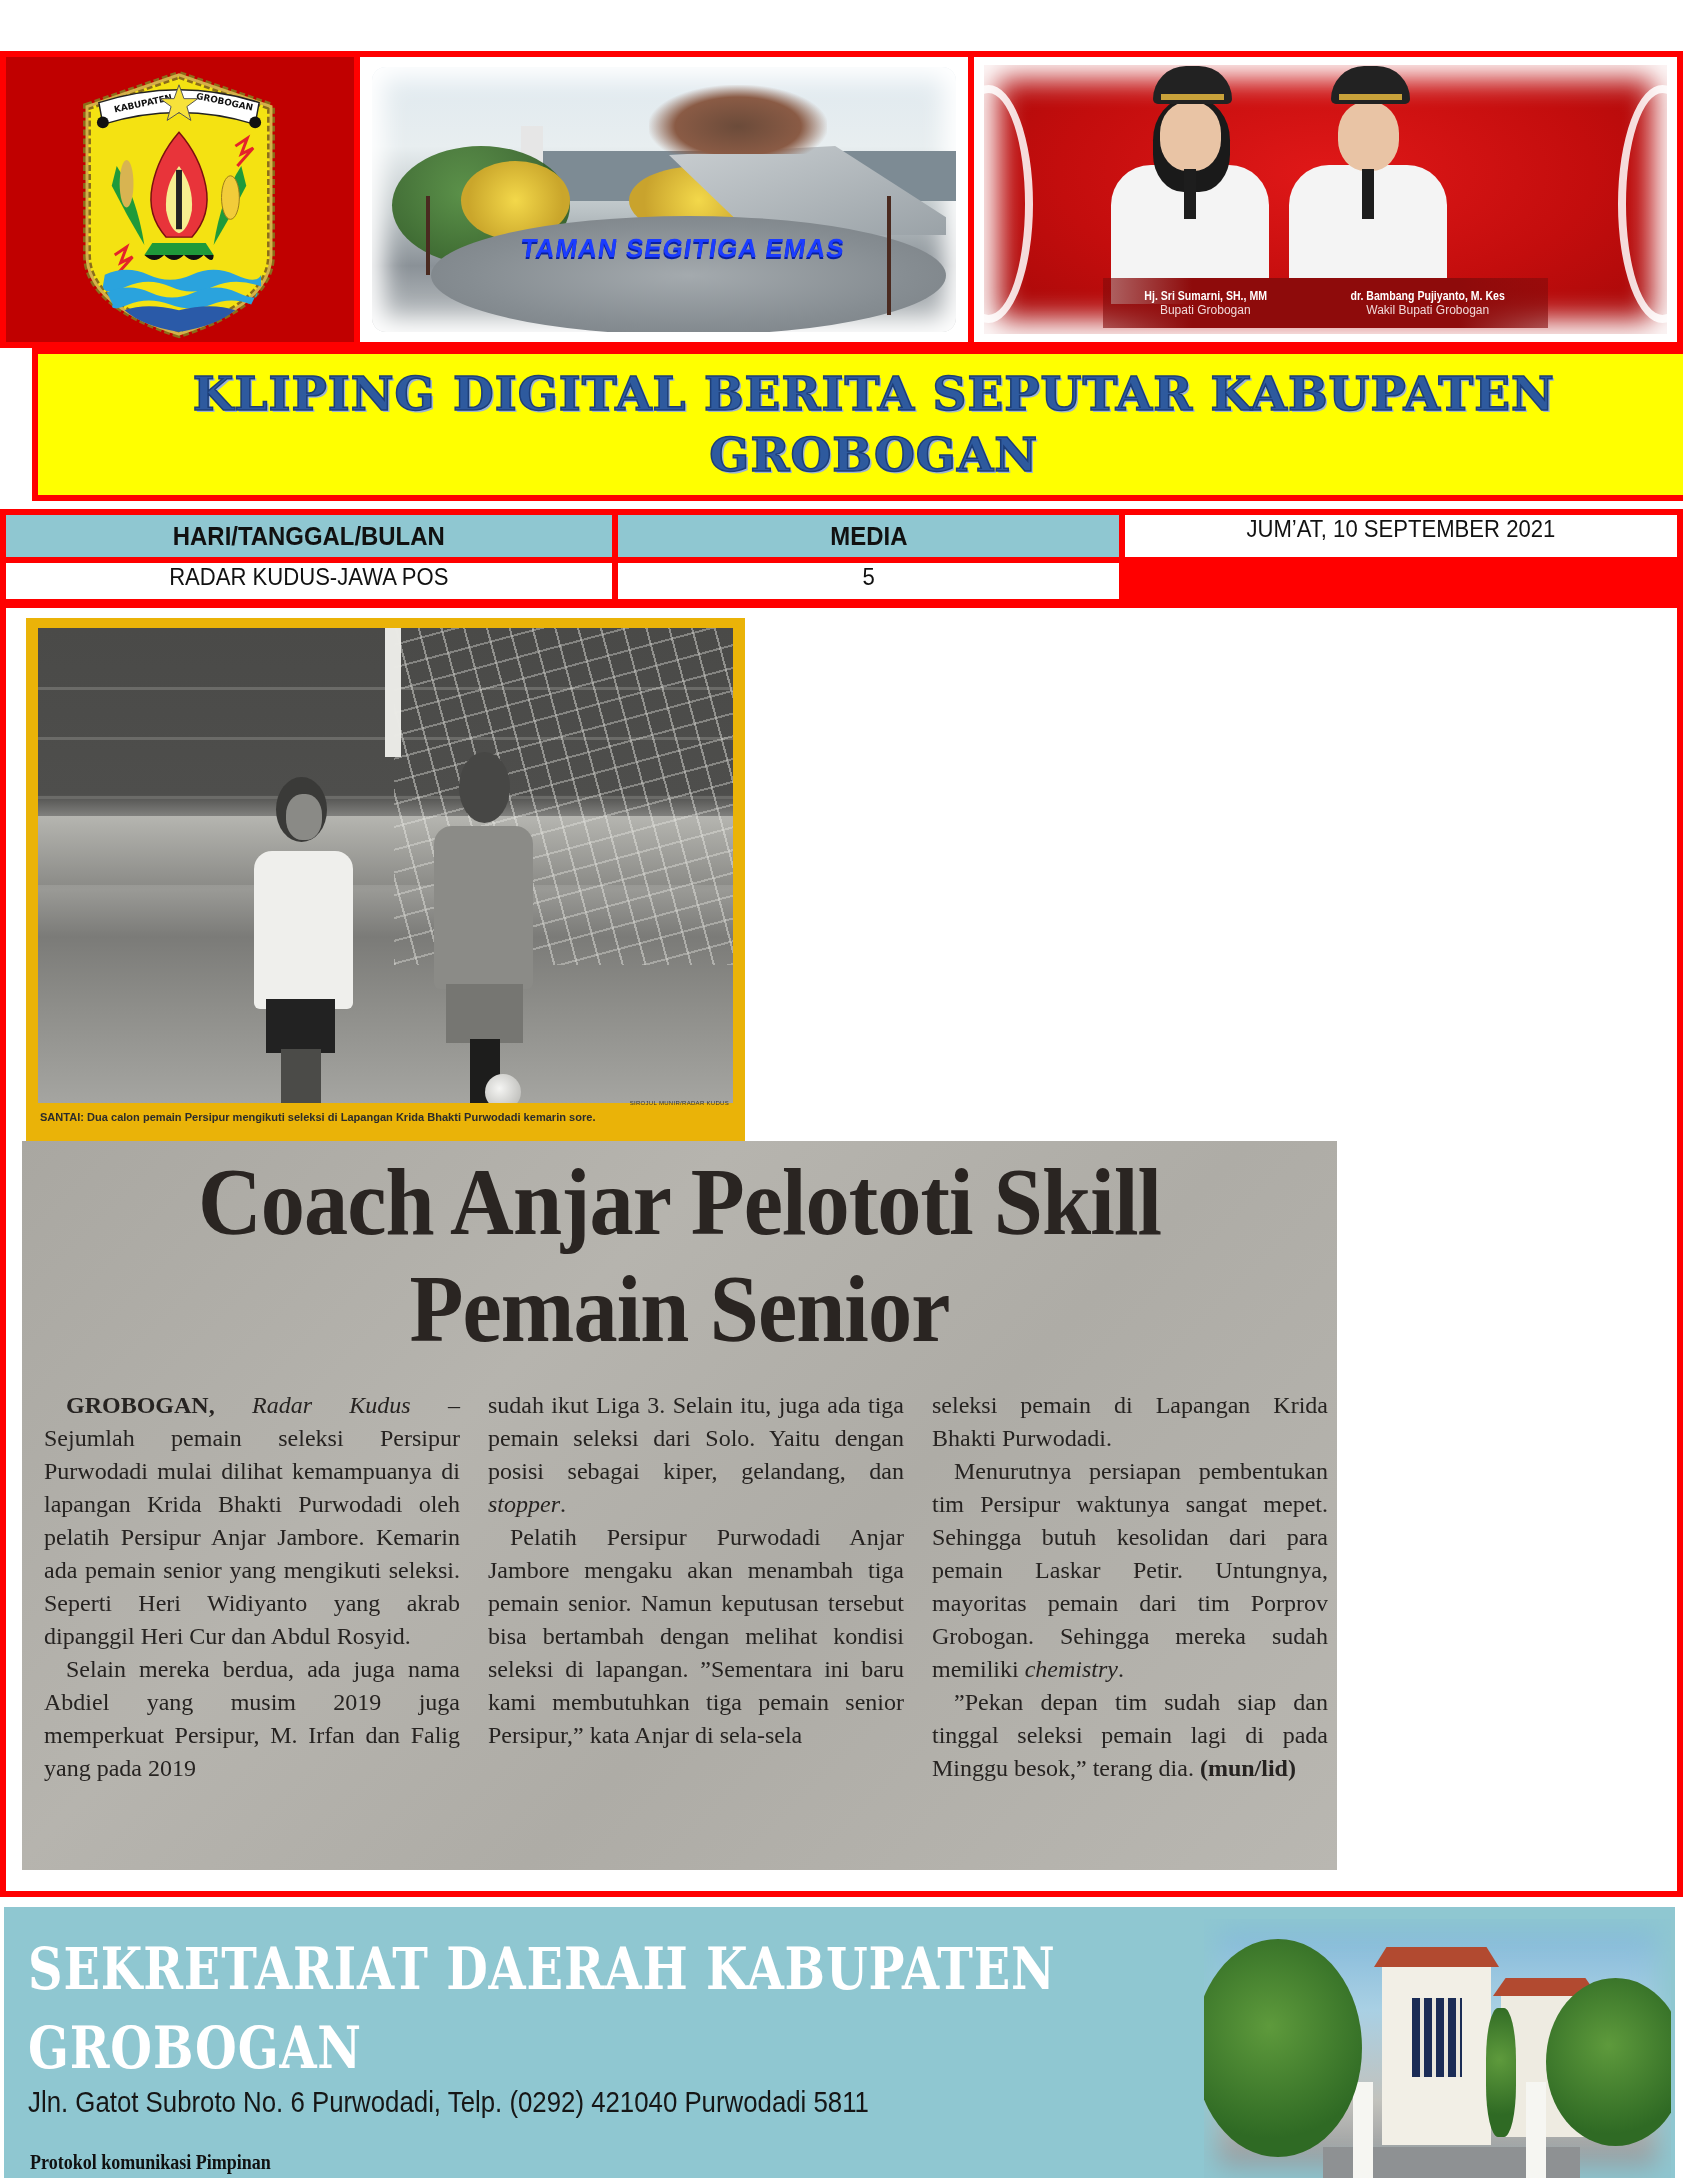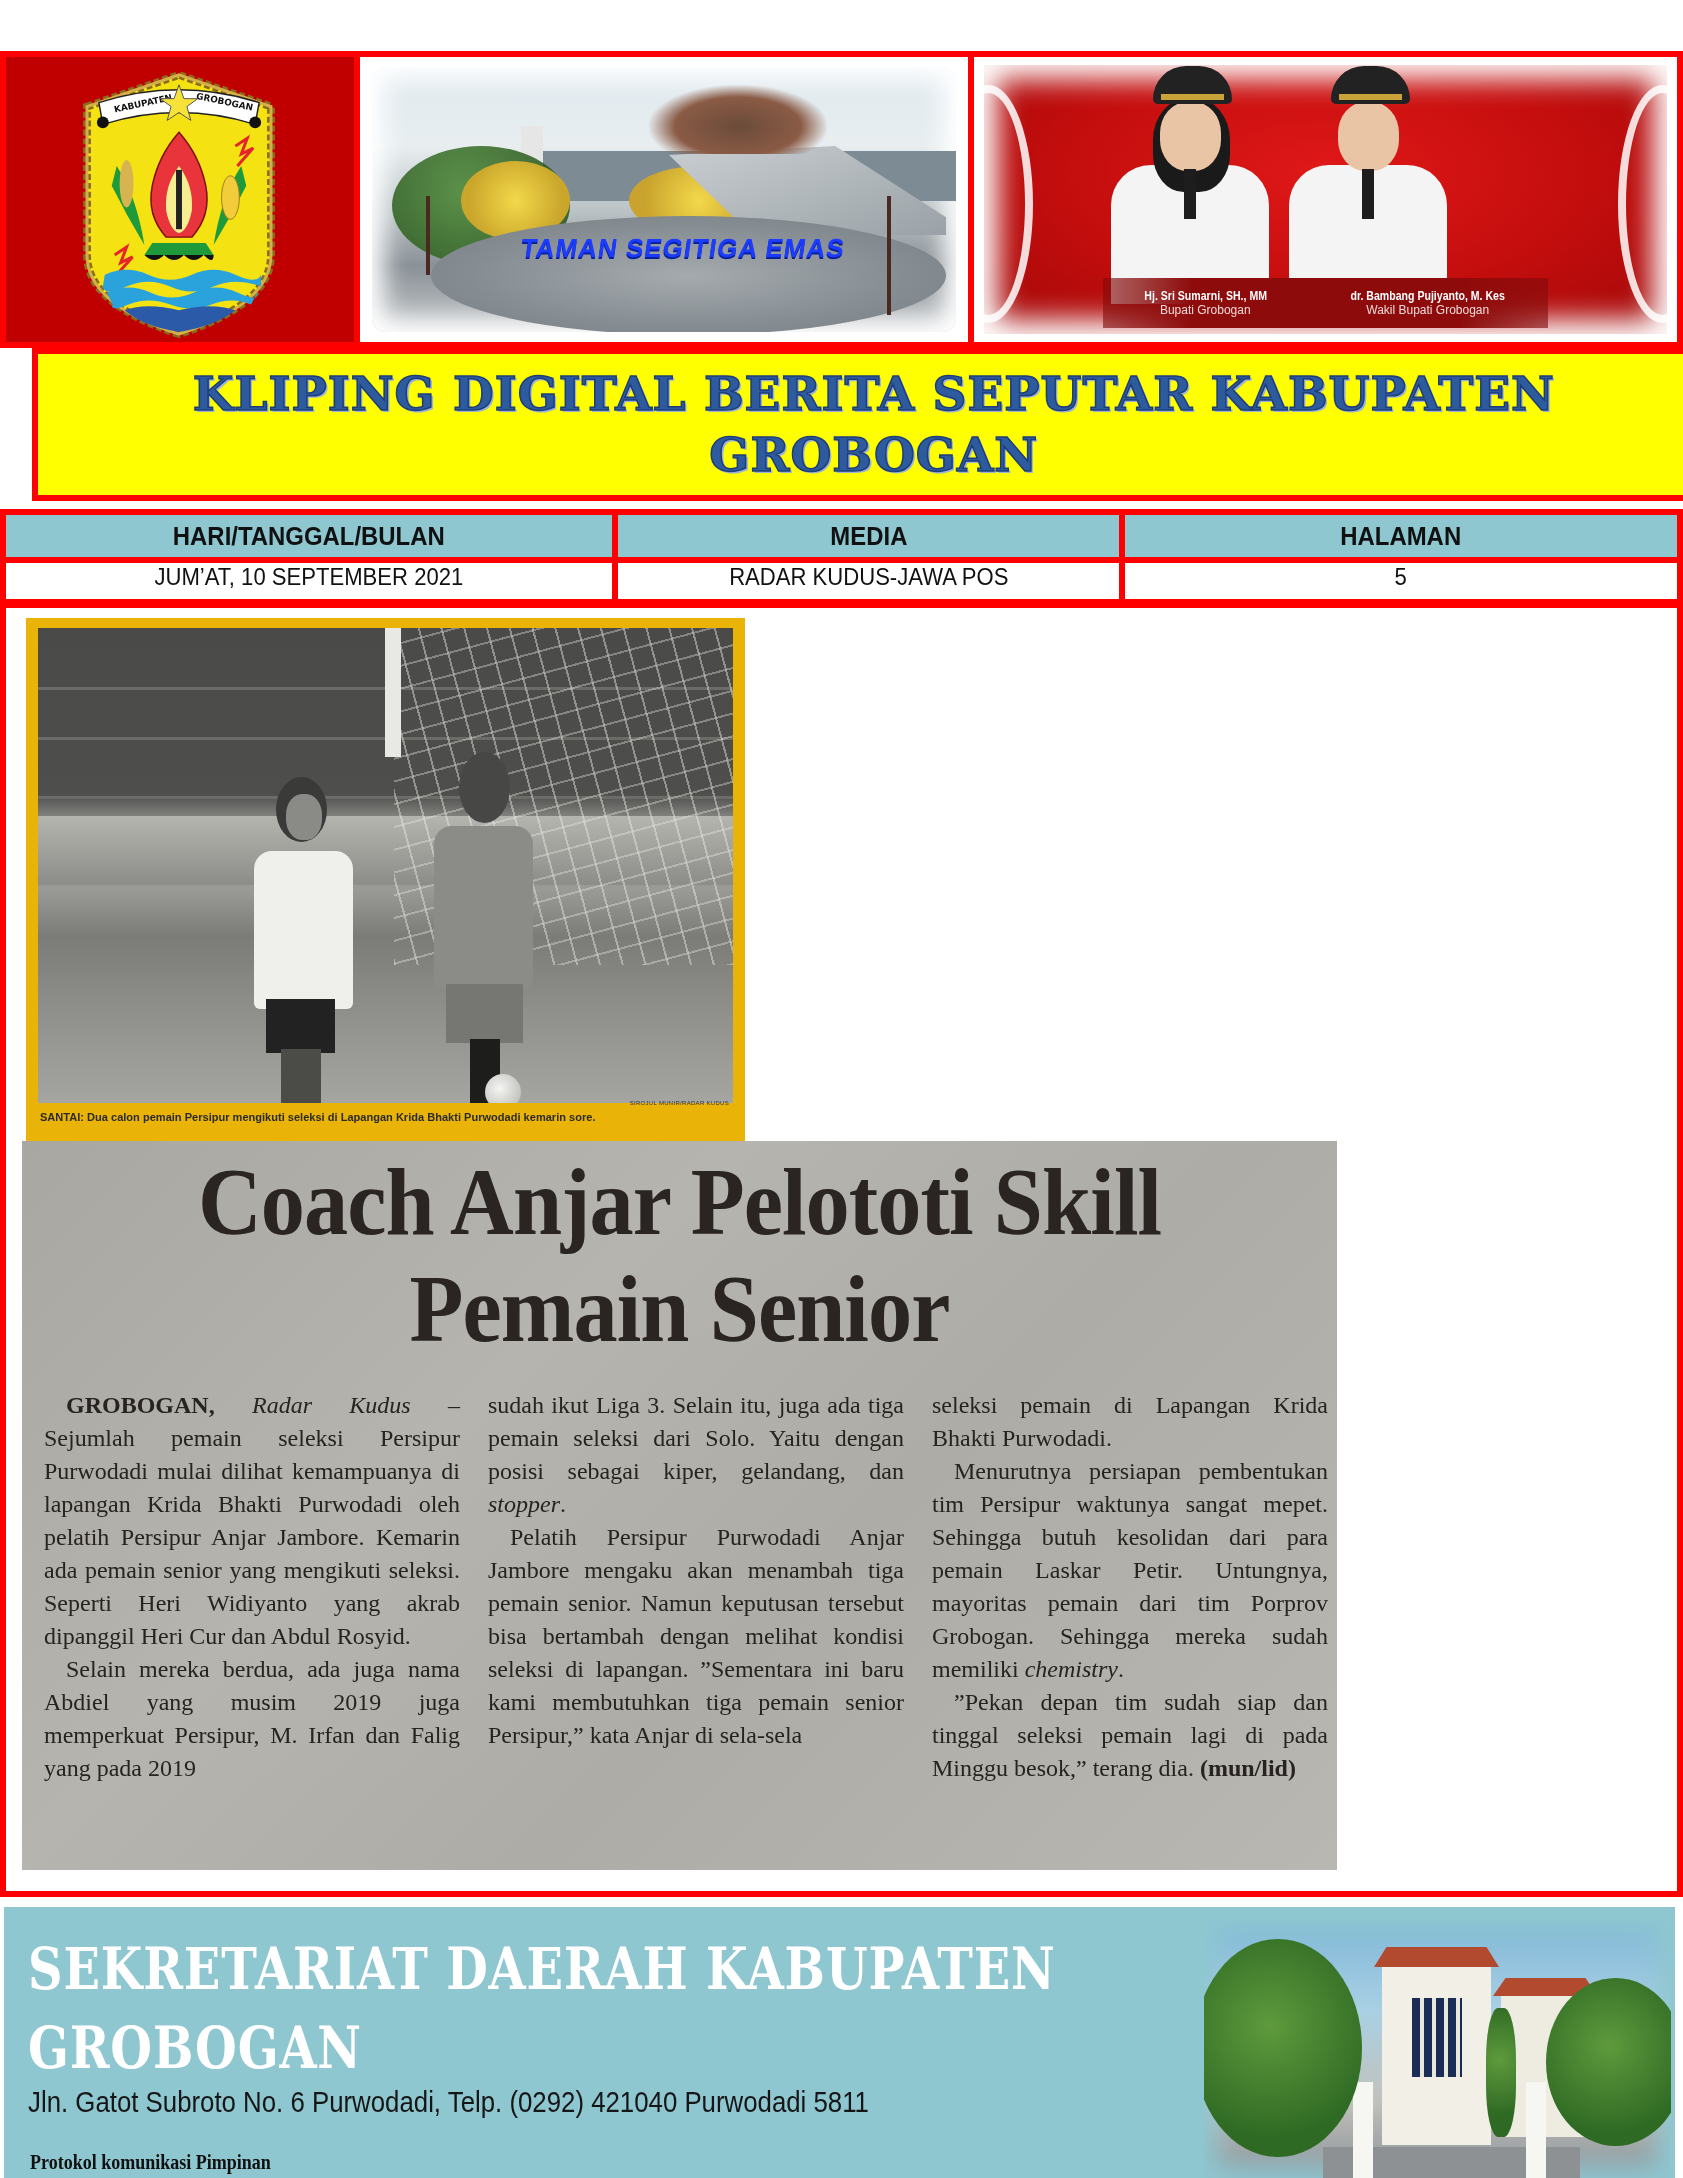--- a/index.html
+++ b/index.html
@@ -318,23 +318,20 @@
   </div>
 </div>
 
 <div class="info-table">
   <div class="th">
       <span>HARI/TANGGAL/BULAN</span>
     </div>
   <div class="th">
       <span>MEDIA</span>
     </div>
-  <div class="th">
-      <span>HALAMAN</span>
-    </div>
   <div class="td">
       <span>JUM’AT, 10 SEPTEMBER 2021</span>
     </div>
   <div class="td">
       <span>RADAR KUDUS-JAWA POS</span>
     </div>
   <div class="td">
       <span>5</span>
     </div>
 </div>

